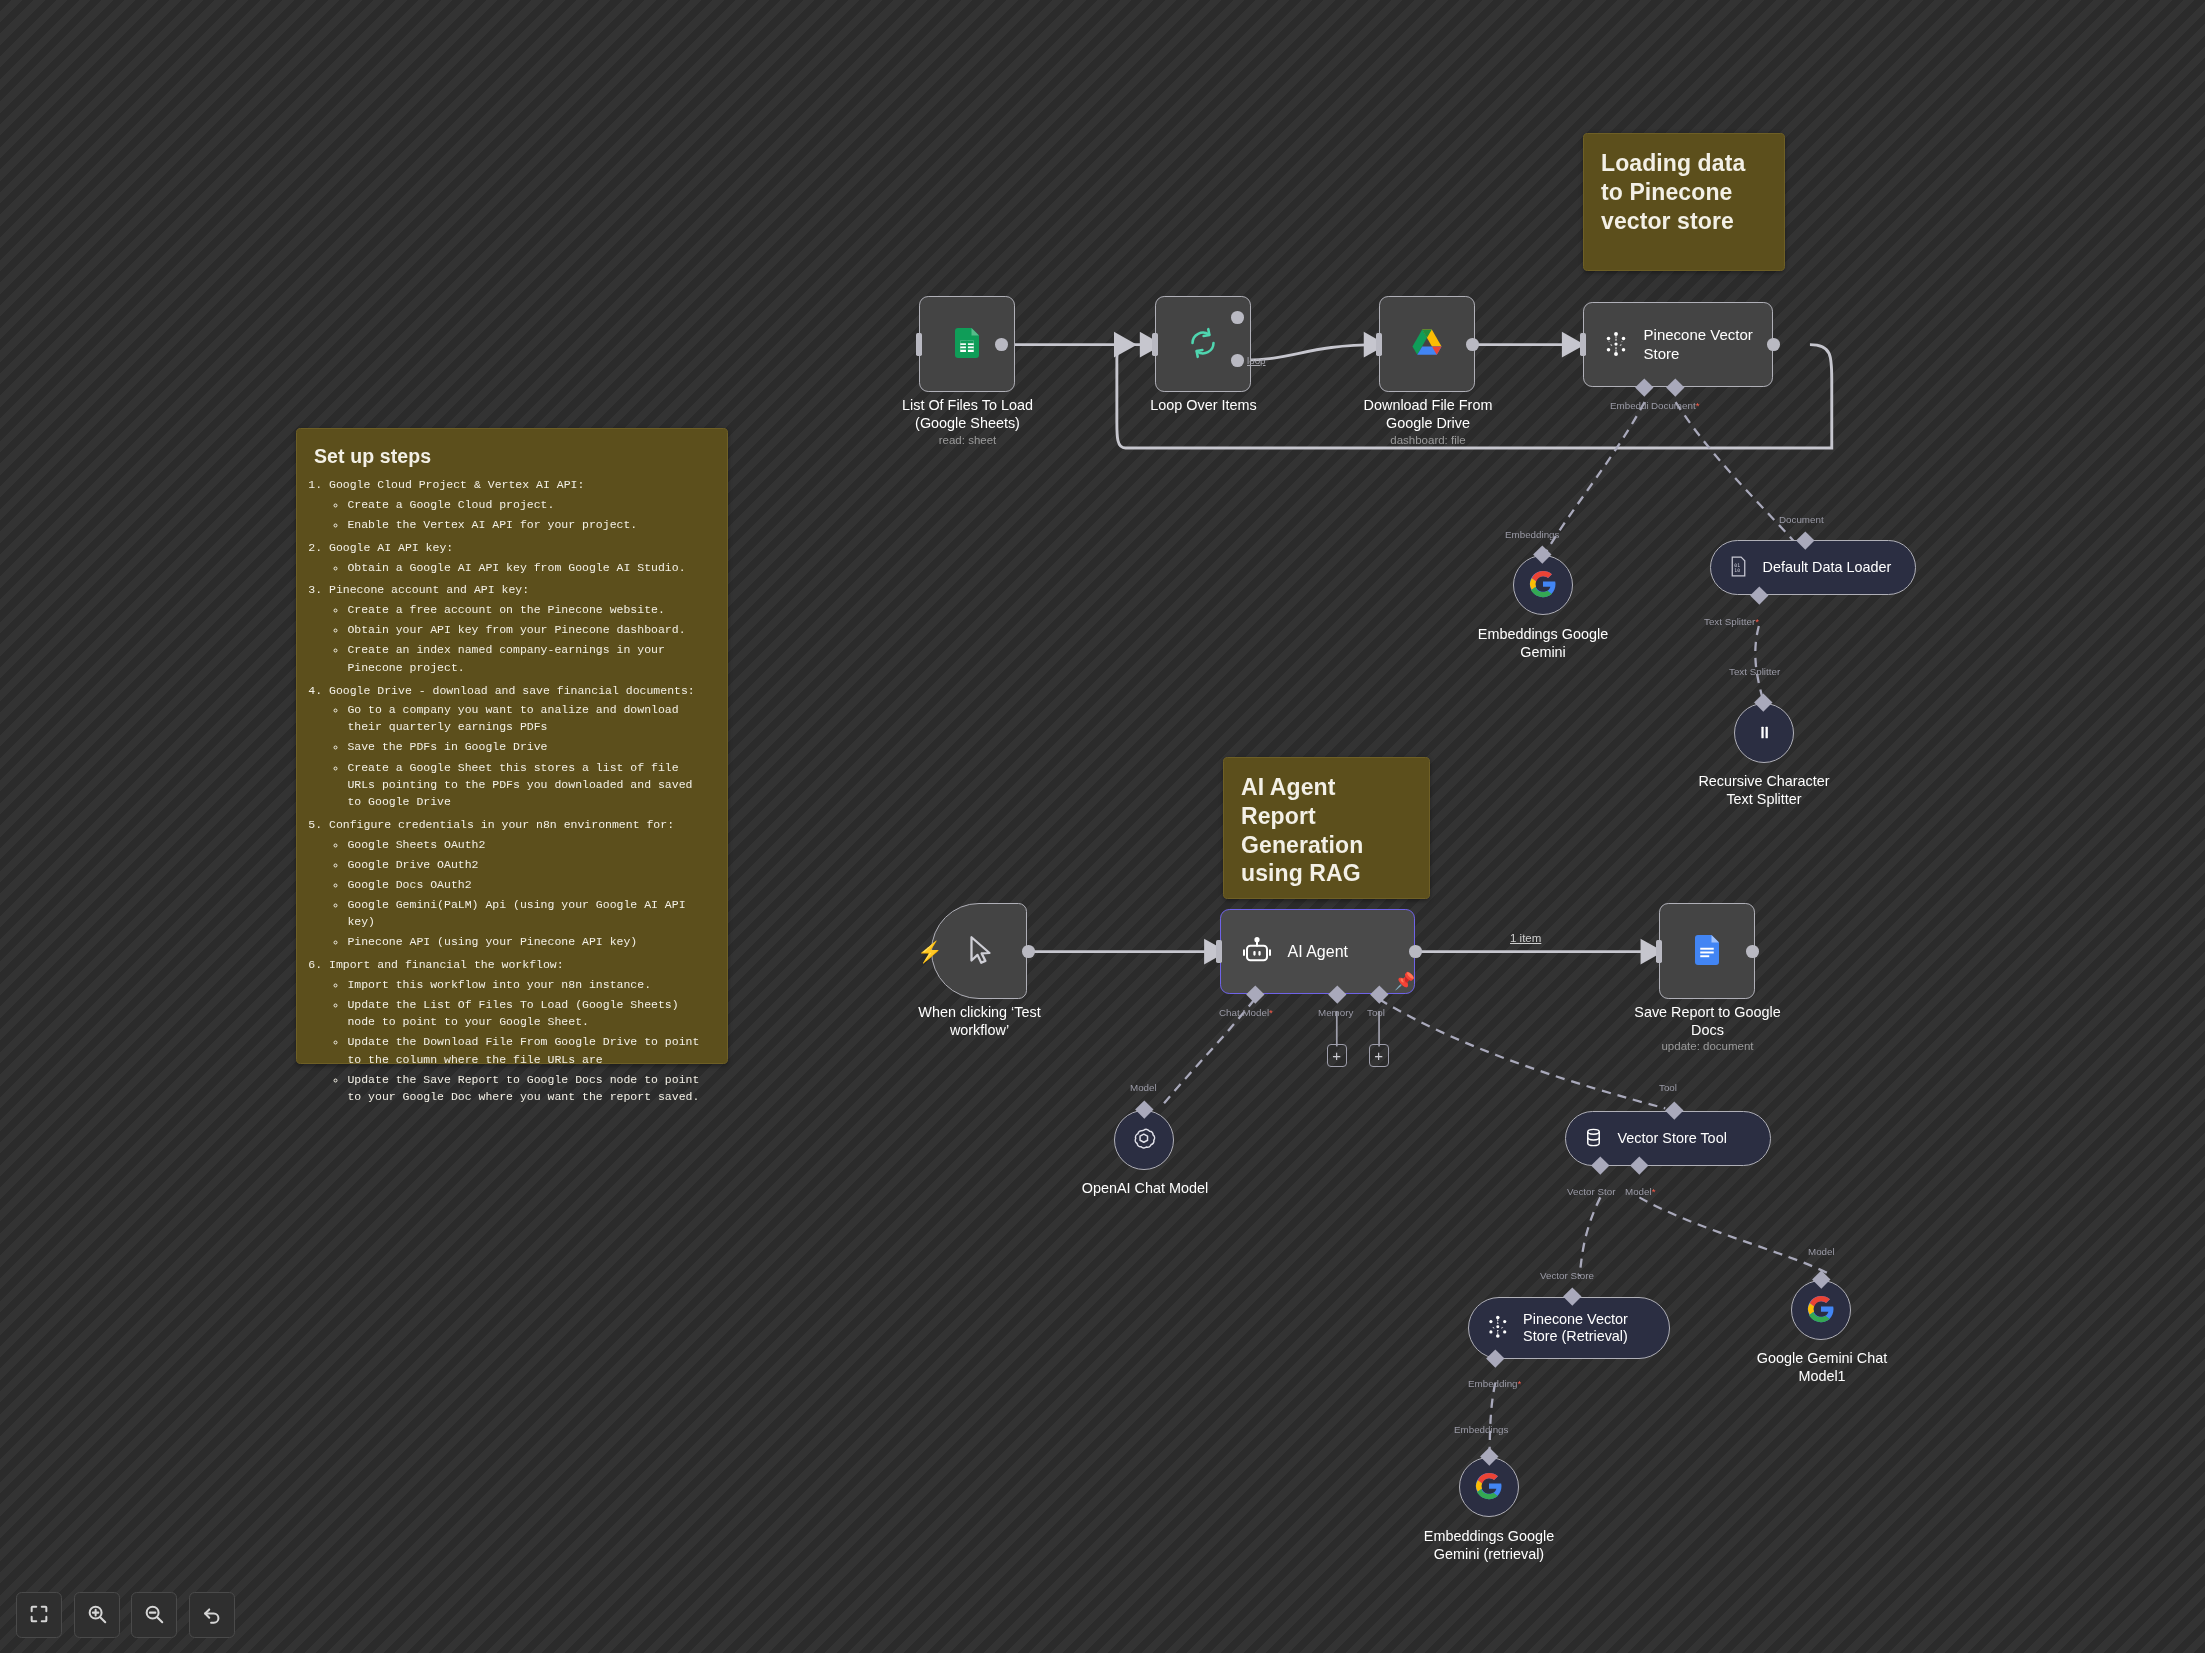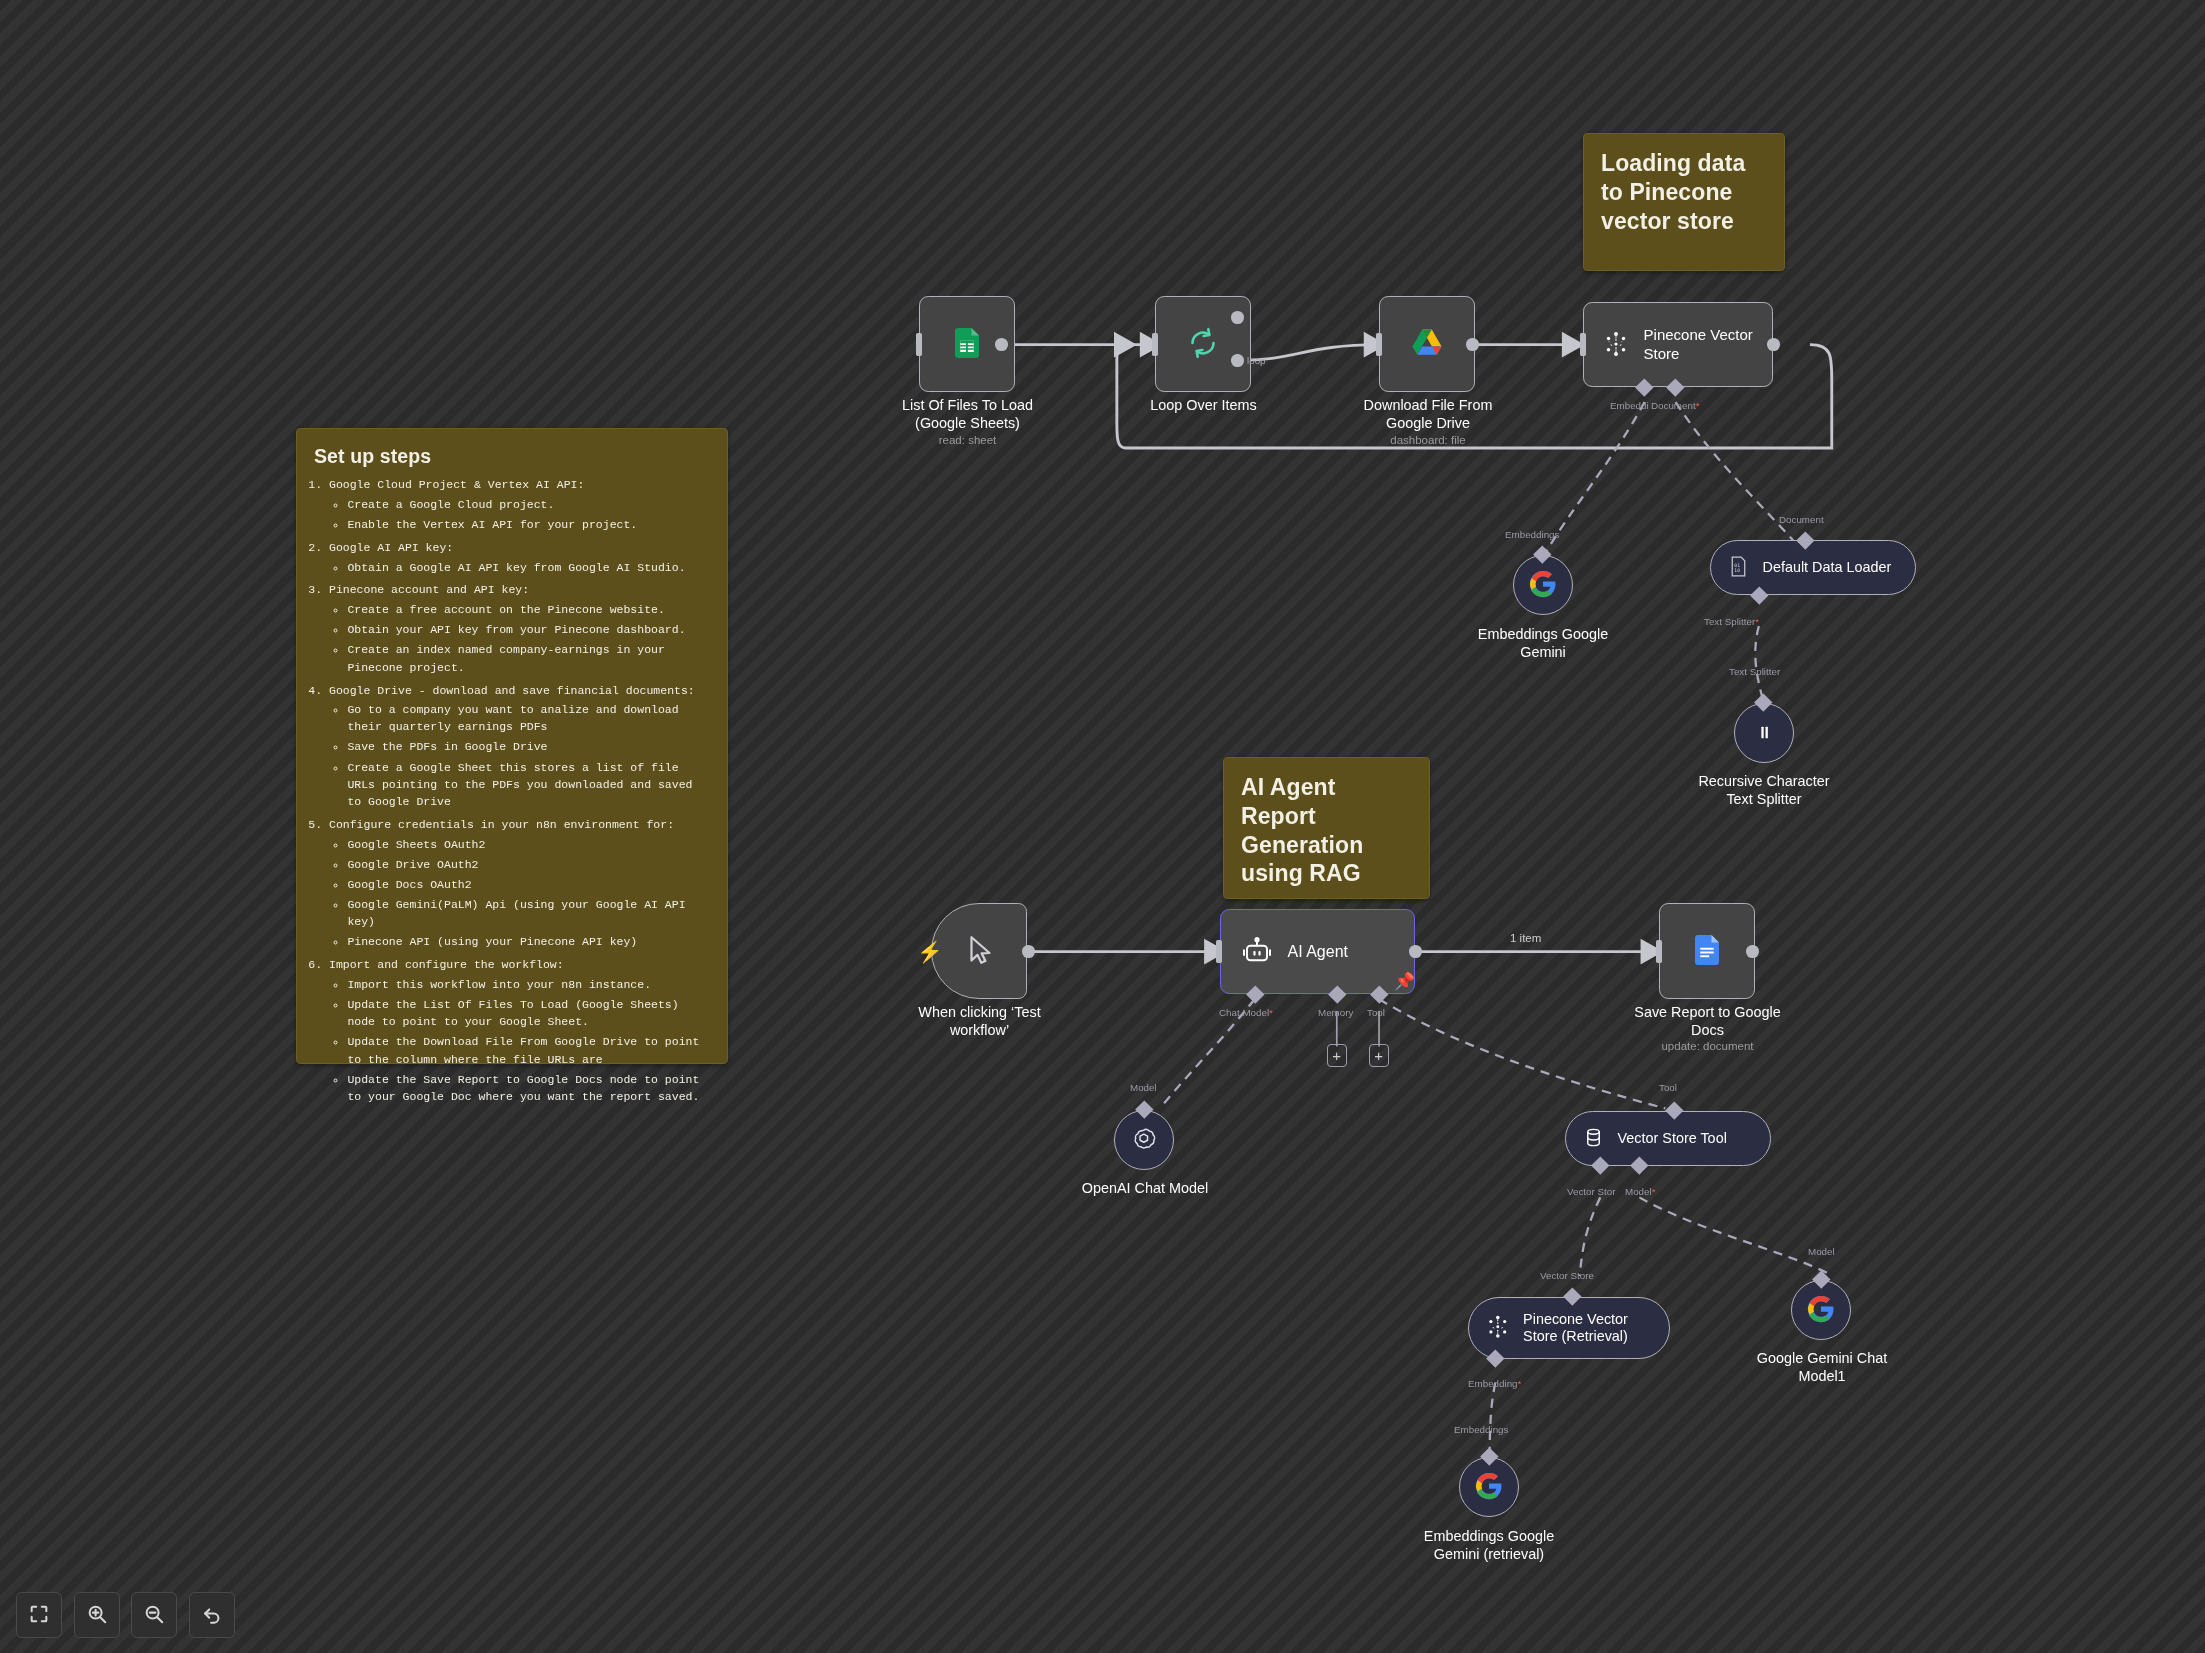--- a/index.html
+++ b/index.html
@@ -131,20 +131,21 @@
     white-space: nowrap;
     pointer-events: none;
   }
   .port-label .req { color: #ff5b4a; }
   .wire-label {
     position: absolute;
     color: #cfcfcf;
     font-size: 11.5px;
     white-space: nowrap;
     pointer-events: none;
+    text-decoration: underline;
   }
   .wire-label.small { color:#a8a8b0; font-size: 9.8px; }
 
   .plus-btn {
     position: absolute;
     width: 19.5px; height: 23px;
     border: 1.1px solid #9e9eab;
     border-radius: 4px;
     color: #cfcfd6;
     display: flex; align-items: center; justify-content: center;
@@ -246,21 +247,21 @@
             <li>Save the PDFs in Google Drive</li>
             <li>Create a Google Sheet this stores a list of file URLs pointing to the PDFs you downloaded and saved to Google Drive</li>
           </ul></li>
         <li><span>Configure credentials in your n8n environment for:</span><ul>
             <li>Google Sheets OAuth2</li>
             <li>Google Drive OAuth2</li>
             <li>Google Docs OAuth2</li>
             <li>Google Gemini(PaLM) Api (using your Google AI API key)</li>
             <li>Pinecone API (using your Pinecone API key)</li>
           </ul></li>
-        <li><span>Import and configure the workflow:</span><ul>
+        <li><span>Import and financial the workflow:</span><ul>
             <li>Import this workflow into your n8n instance.</li>
             <li>Update the List Of Files To Load (Google Sheets) node to point to your Google Sheet.</li>
             <li>Update the Download File From Google Drive to point to the column where the file URLs are</li>
             <li>Update the Save Report to Google Docs node to point to your Google Doc where you want the report saved.</li>
           </ul></li>
       </ol>
   </div>
 
   <div class="node" style="left:919px; top:296px;">
     <span>

